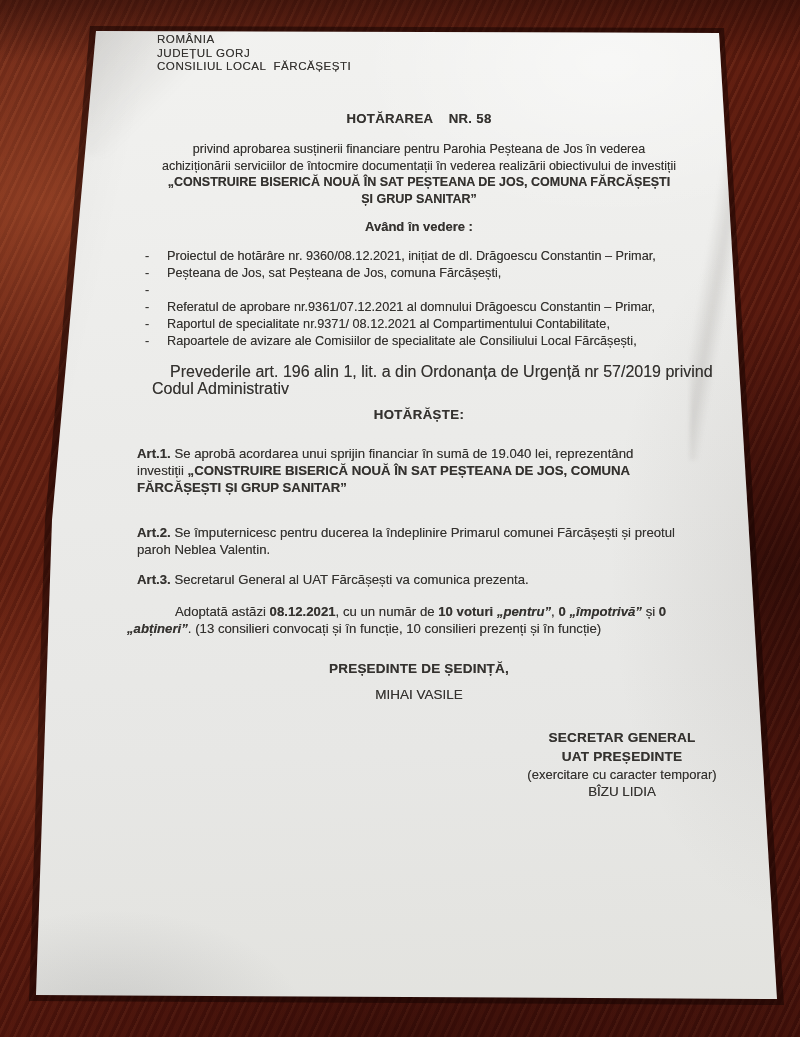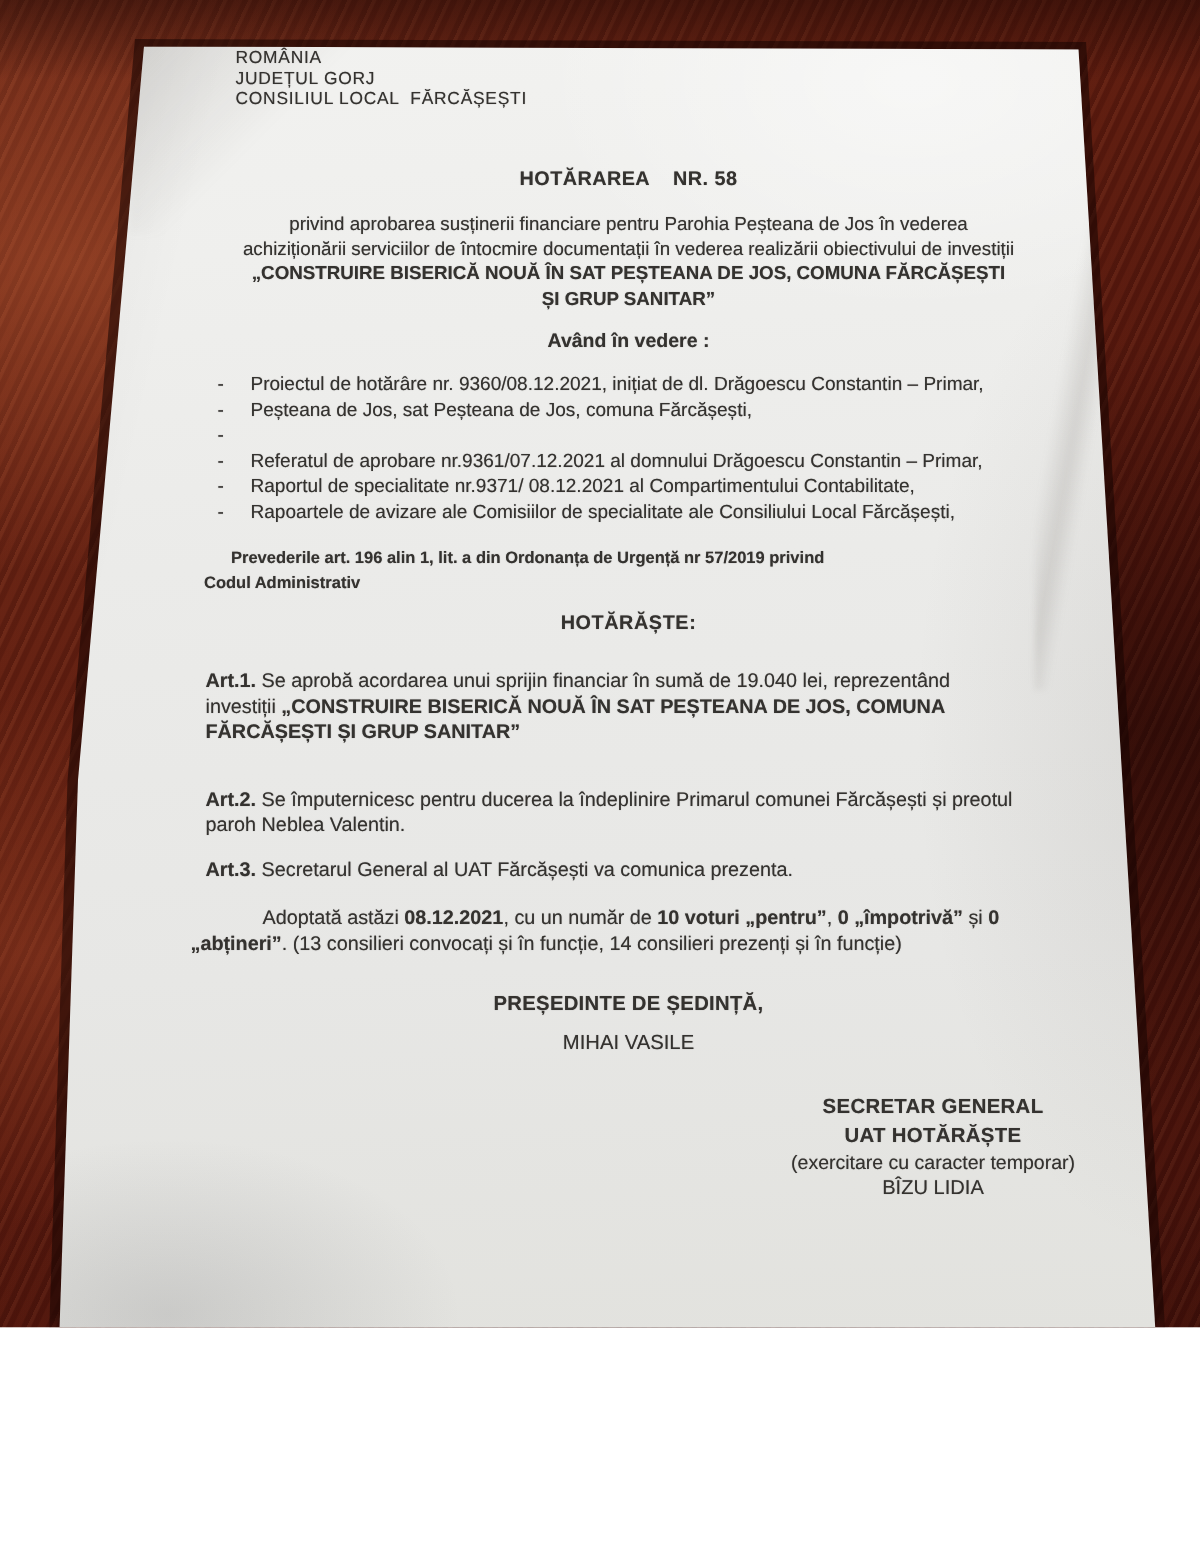--- a/index.html
+++ b/index.html
@@ -1,18 +1,18 @@
 <!DOCTYPE html>
 <html><head>
 <meta charset="utf-8">
 <style>
   html,body{margin:0;padding:0;}
   .scene{
     position:relative;
-    width:800px;height:885px;
+    width:800px;height:1037px;
     overflow:hidden;
     font-family:"Liberation Sans","DejaVu Sans",sans-serif;
     background:
       radial-gradient(ellipse 520px 320px at 6% 20%, rgba(196,98,56,0.40), transparent 64%),
       radial-gradient(ellipse 420px 300px at 3% 72%, rgba(178,82,48,0.32), transparent 60%),
       radial-gradient(ellipse 640px 420px at 97% 55%, rgba(12,2,2,0.42), transparent 62%),
       radial-gradient(ellipse 700px 200px at 50% 100%, rgba(20,3,2,0.35), transparent 70%),
       repeating-linear-gradient(115deg,
         rgba(255,156,104,0.07) 0 2px,
         rgba(58,12,6,0.16) 3px 6px,
@@ -49,31 +49,31 @@
     filter:blur(3px);
   }
   .crease-r{ 
     position:absolute;left:690px;top:40px;width:60px;height:420px;
     background:linear-gradient(100deg, transparent 40%, rgba(120,115,110,0.18) 52%, transparent 62%);
     filter:blur(2px);
   }
   .blk{position:absolute;}
   .line{white-space:pre;}
   .b{font-weight:bold;}
-  .bi{font-weight:bold;}
+  .bi{font-weight:bold;font-style:italic;}
   .center{text-align:center;}
 
   .letterhead{left:157px;top:32px;font-size:11.6px;line-height:13.6px;letter-spacing:0.5px;}
   .doc-title{left:123px;top:111px;width:592px;font-size:13.2px;font-weight:bold;letter-spacing:0.3px;}
   .intro{left:123px;top:141px;width:592px;font-size:12.5px;line-height:16.5px;}
   .having-heading{left:123px;top:219px;width:592px;font-size:13px;font-weight:bold;}
   .having-list{left:145px;top:248px;font-size:12.7px;line-height:17px;}
   .having-row{display:flex;align-items:flex-start;}
   .dash-cell{width:22px;flex:0 0 22px;}
-  .legal-basis{left:136px;top:364px;width:570px;font-size:11px;line-height:16.6px;font-weight:bold;}
+  .legal-basis{left:152px;top:364px;width:570px;font-size:16px;line-height:16.6px;font-weight:normal;}
   .legal-basis .l1{padding-left:18px;}
   .decree-heading{left:123px;top:407px;width:592px;font-size:13.2px;font-weight:bold;letter-spacing:0.4px;}
   .article{left:137px;width:585px;font-size:13.2px;line-height:17.2px;}
   .art1{top:445px;}
   .art2{top:524px;}
   .art3{top:571px;}
   .adoption{left:127px;top:603px;width:600px;font-size:13.2px;line-height:17.3px;}
   .adoption .l1{padding-left:48px;}
   .president-title{left:123px;top:661px;width:592px;font-size:13.5px;font-weight:bold;letter-spacing:0.2px;}
   .president-name{left:123px;top:687px;width:592px;font-size:13.5px;}
@@ -163,26 +163,26 @@
       <div class="line"><span class="b">Art.2.</span><span> Se împuternicesc pentru ducerea la îndeplinire Primarul comunei Fărcășești și preotul</span></div>
       <div class="line">paroh Neblea Valentin.</div>
     </div>
 
     <div class="blk article art3">
       <div class="line"><span class="b">Art.3.</span><span> Secretarul General al UAT Fărcășești va comunica prezenta.</span></div>
     </div>
 
     <div class="blk adoption">
       <div class="line l1"><span>Adoptată astăzi </span><span class="b">08.12.2021</span><span>, cu un număr de </span><span class="b">10 voturi </span><span class="bi">„pentru”</span><span>, </span><span class="b">0 </span><span class="bi">„împotrivă”</span><span> și </span><span class="b">0</span></div>
-      <div class="line"><span class="bi">„abțineri”</span><span>. (13 consilieri convocați și în funcție, 14 consilieri prezenți și în funcție)</span></div>
+      <div class="line"><span class="bi">„abțineri”</span><span>. (13 consilieri convocați și în funcție, 10 consilieri prezenți și în funcție)</span></div>
     </div>
 
     <div class="blk president-name center line">MIHAI VASILE</div>
     <div class="blk president-title center line">PREȘEDINTE DE ȘEDINȚĂ,</div>
 
     <div class="blk secretary center">
       <div class="t1 line">SECRETAR GENERAL</div>
-      <div class="t2 line">UAT HOTĂRĂȘTE</div>
+      <div class="t2 line">UAT PREȘEDINTE</div>
       <div class="note line">(exercitare cu caracter temporar)</div>
       <div class="name line">BÎZU LIDIA</div>
     </div>
   </div>
 </div>
 
 </body></html>

